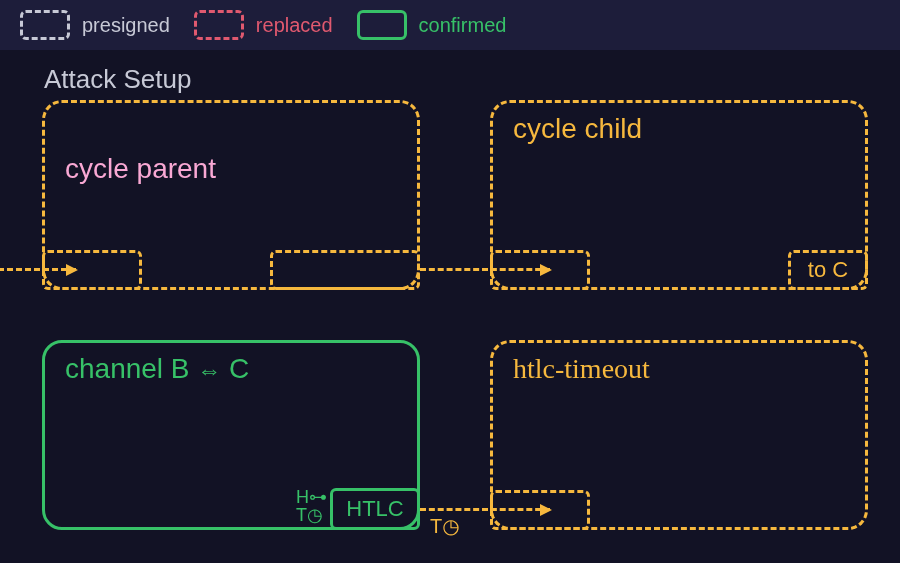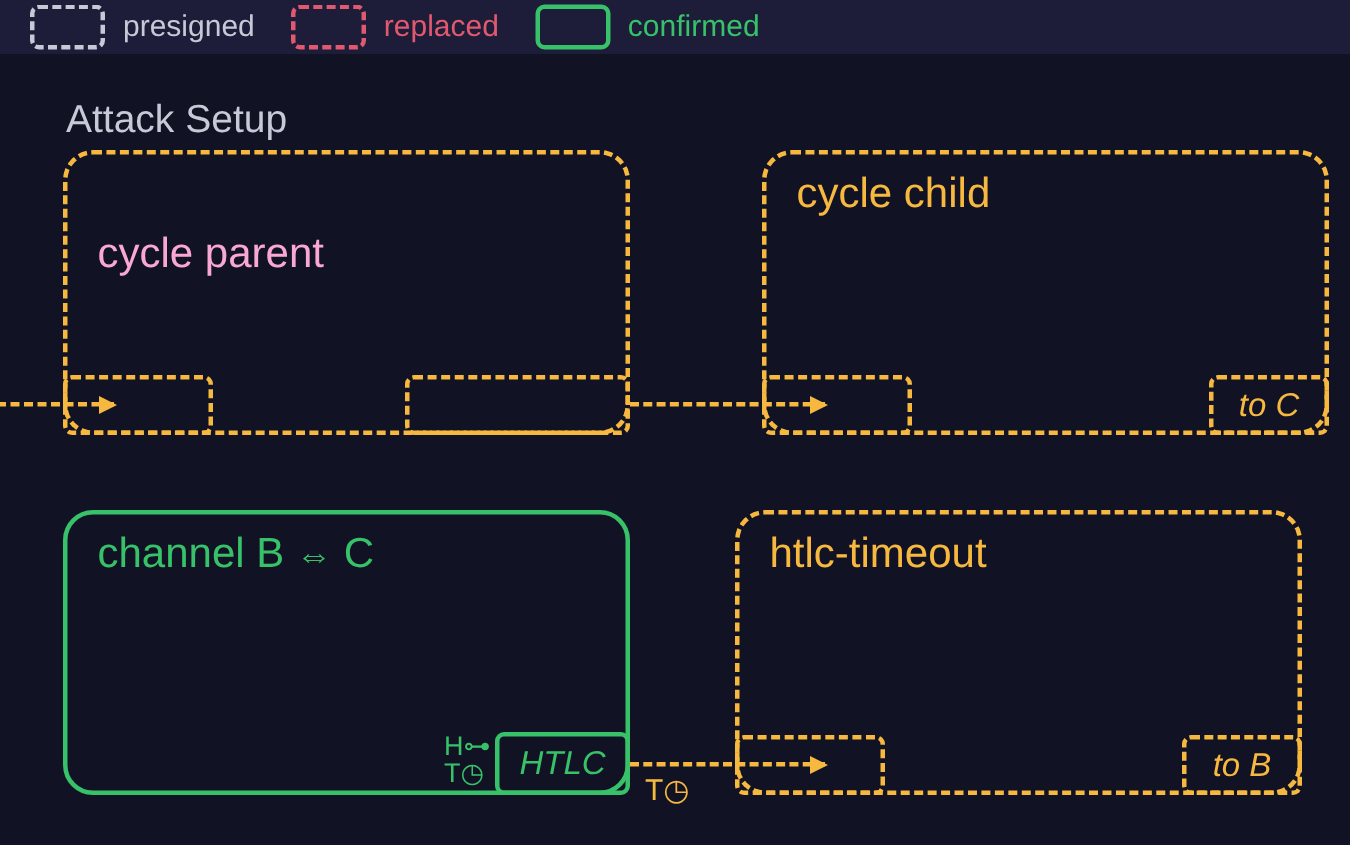--- a/index.html
+++ b/index.html
@@ -8,21 +8,21 @@
     height: 563px;
     background: #121225;
     font-family: -apple-system, BlinkMacSystemFont, "Segoe UI", Arial, sans-serif;
     position: relative;
     overflow: hidden;
   }
   .legend {
     display: flex;
     align-items: center;
     background: #1d1d3a;
-    height: 36px;
+    height: 50px;
     padding: 0 20px;
     gap: 24px;
   }
   .legend-item {
     display: flex;
     align-items: center;
     gap: 12px;
   }
   .swatch {
     width: 50px;
@@ -58,21 +58,20 @@
   .sub-box {
     position: absolute;
     border-radius: 6px;
     border-style: dashed;
     border-width: 3px;
   }
   .sub-box.solid { border-style: solid; }
   .sub-label {
     font-size: 22px;
     padding: 4px 10px;
-    font-style: italic;
   }
   .arrow {
     position: absolute;
     height: 0;
     border-top: 3px dashed #f6b83e;
   }
   .arrow::after {
     content: "";
     position: absolute;
     right: -2px;
@@ -120,21 +119,21 @@
 <div class="box dashed amber" style="left:42px; top:100px; width:378px; height:190px;">
   <div class="box-title" style="color:#f9a8d4;margin-top:40px;">cycle parent</div>
   <div class="sub-box amber" style="left:-3px; bottom:-3px; width:100px; height:40px; border-color:#f6b83e;"></div>
   <div class="sub-box amber" style="right:-3px; bottom:-3px; width:150px; height:40px; border-color:#f6b83e;"></div>
 </div>
 
 <div class="arrow" style="left:-20px; top:268px; width:96px;"></div>
 
 <div class="arrow" style="left:420px; top:268px; width:130px;"></div>
 
-<div class="box dashed amber" style="left:508px; top:100px; width:378px; height:190px;">
+<div class="box dashed amber" style="left:490px; top:100px; width:378px; height:190px;">
   <div class="box-title" style="color:#f6b83e;">cycle child</div>
   <div class="sub-box amber" style="left:-3px; bottom:-3px; width:100px; height:40px; border-color:#f6b83e;"></div>
   <div class="sub-box amber" style="right:-3px; bottom:-3px; width:80px; height:40px; border-color:#f6b83e; display:flex; align-items:center; justify-content:center;">
     <span class="sub-label" style="color:#f6b83e; padding:0;">to C</span>
   </div>
 </div>
 
 <div class="box solid green" style="left:42px; top:340px; width:378px; height:190px;">
   <div class="box-title" style="color:#37c168;">
     <span>channel B</span>
@@ -149,18 +148,15 @@
 <div class="ht-label" style="left:296px; top:488px;">
   <div>H⊶</div>
   <div>T◷</div>
 </div>
 
 <div class="arrow" style="left:420px; top:508px; width:130px;"></div>
 
 <div class="timeout-badge" style="left:430px; top:514px;">T◷</div>
 
 <div class="box dashed amber" style="left:490px; top:340px; width:378px; height:190px;">
-  <div class="box-title" style="color:#f6b83e;">htlc-timeout</div>
+  <div class="box-title" style="color:#f6b83e;font-family:Liberation Serif, serif;">htlc-timeout</div>
   <div class="sub-box amber" style="left:-3px; bottom:-3px; width:100px; height:40px; border-color:#f6b83e;"></div>
-  <div class="sub-box amber" style="right:-3px; bottom:-3px; width:80px; height:40px; border-color:#f6b83e; display:flex; align-items:center; justify-content:center;">
-    <span class="sub-label" style="color:#f6b83e; padding:0;">to B</span>
-  </div>
 </div>
 
 </body></html>

